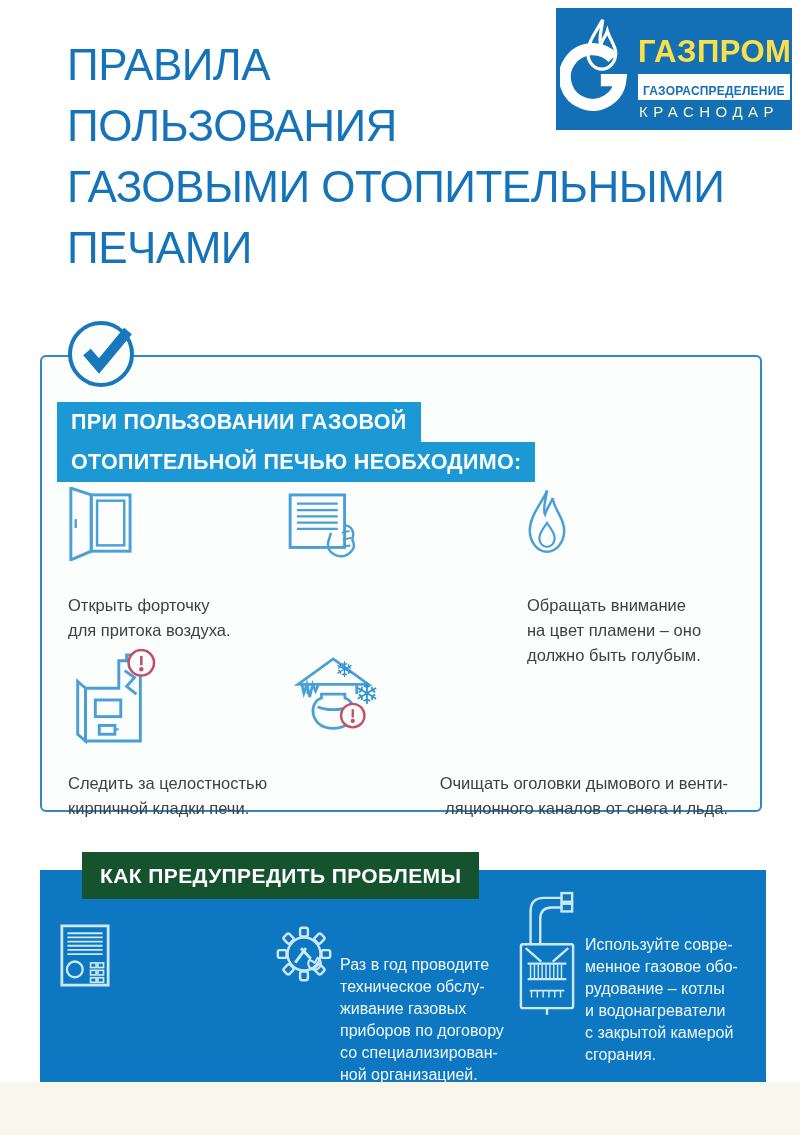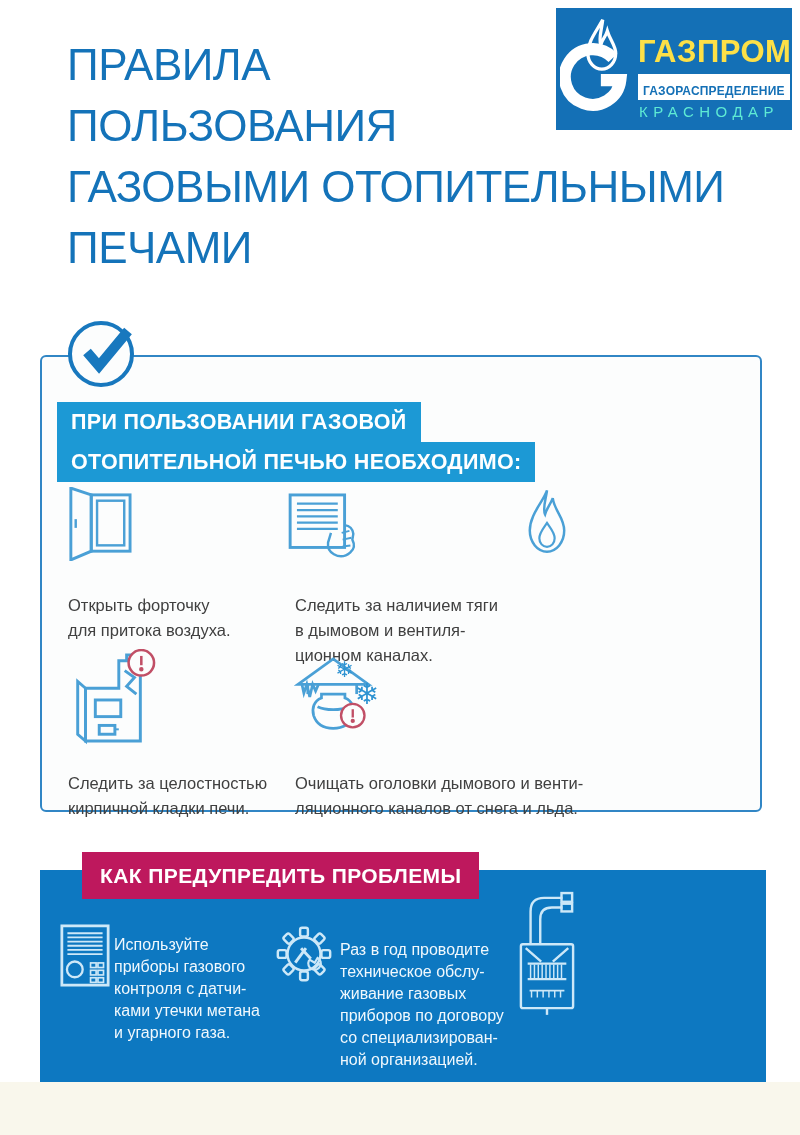--- a/index.html
+++ b/index.html
@@ -26,21 +26,21 @@
     font-size:31px;font-weight:bold;color:#fde047;letter-spacing:0.5px;
   }
   .logo-sub{
     position:absolute;left:82px;top:66px;
     background:#ffffff;color:#1470b6;
     font-size:12px;font-weight:bold;letter-spacing:0.2px;
     padding:10px 5px 2px 5px;
   }
   .logo-city{
     position:absolute;left:83px;top:95px;
-    color:#5eead4;font-size:15px;letter-spacing:5.5px;font-weight:normal;
+    color:#fef9c3;font-size:15px;letter-spacing:5.5px;font-weight:normal;
   }
 
   
   .card{
     position:absolute;left:40px;top:355px;width:718px;height:453px;
     background:#fcfdfd;border:2px solid #3186c5;border-radius:6px;
   }
   .check-badge{position:absolute;left:24px;top:-40px;width:72px;height:72px;}
   .card-heading{position:absolute;left:15px;top:45px;}
   .hl{
@@ -49,39 +49,39 @@
     padding:8px 14px 7px 14px;
   }
   .rule-icon{position:absolute;}
   .rule-caption{
     position:absolute;color:#404040;font-size:16.5px;line-height:25px;
   }
   .ri1{left:24px;top:130px;}  .rc1{left:26px;top:219px;width:210px;}
   .ri2{left:246px;top:136px;} .rc2{left:253px;top:219px;width:235px;}
   .ri3{left:483px;top:131px;} .rc3{left:485px;top:219px;width:235px;}
   .ri4{left:22px;top:292px;}  .rc4{left:26px;top:397px;width:250px;}
-  .ri5{left:252px;top:296px;} .rc5{left:253px;top:397px;width:450px;}
+  .ri5{left:252px;top:296px;} .rc5{left:236px;top:397px;width:450px;text-align:right;}
 
   
   .panel{
     position:absolute;left:40px;top:870px;width:726px;height:212px;
     background:#0d78c1;
   }
   .panel-heading{
     position:absolute;left:42px;top:-18px;
-    display:table;background:#be185d;color:#ffffff;
+    display:table;background:#14532d;color:#ffffff;
     font-size:21px;font-weight:bold;letter-spacing:0.4px;
     padding:12px 18px 11px 18px;
   }
   .p-icon{position:absolute;}
   .p-text{
     position:absolute;color:#f0f8fd;font-size:16px;line-height:22px;
   }
   .pi1{left:20px;top:54px;}  .pt1{left:74px;top:48px;width:170px;}
-  .pi2{left:232px;top:52px;} .pt2{left:300px;top:48px;width:185px;margin-top:21px;}
+  .pi2{left:232px;top:52px;} .pt2{left:300px;top:63px;width:185px;margin-top:21px;}
   .pi3{left:478px;top:20px;} .pt3{left:545px;top:48px;width:175px;}
 
   .bottom-strip{
     position:absolute;left:0;top:1082px;width:800px;height:53px;
     background:#f9f7ec;
   }
   svg{display:block;}
 </style>
 </head>
 <body>
@@ -145,23 +145,23 @@
       <svg width="44" height="68" viewBox="0 0 46 70">
         <g stroke="#4aa0d6" fill="none">
           <path d="M23 2 C19 14 5 27 5 44 C5 56 13 66 23 66 C33 66 41 56 41 44 C41 30 31 24 29 10 C26 18 23 20 21 27 C18 21 22 11 23 2 Z" stroke-width="2.6"></path>
           <path d="M23 36 C19 42 15 46 15 52 C15 57 18.5 61 23 61 C27.5 61 31 57 31 52 C31 46 27 42 23 36 Z" stroke-width="2.3"></path>
         </g>
       </svg>
     </div>
 
     <p class="rule-caption pre rc1">Открыть форточку
 для притока воздуха.</p>
-    <p class="rule-caption pre rc2">Следить за наличием тяги
-в дымовом и вентиля-
-ционном каналах.</p>
+    <p class="rule-caption pre rc3">Обращать внимание
+на цвет пламени – оно
+должно быть голубым.</p>
 
     <div class="rule-icon ri4">
       <svg width="92" height="100" viewBox="0 0 94 102">
         <g stroke="#4aa0d6" fill="none" stroke-width="3">
           <path d="M22 40 L56 40 L56 12 L64 12 L64 6 L78 6 L78 94 L22 94 Z"></path>
           <polygon points="22,40 14,33 14,87 22,94"></polygon>
           <polyline points="62,22 72,29 64,38 74,46"></polyline>
           <rect x="32" y="52" width="26" height="17"></rect>
           <rect x="36" y="78" width="16" height="9"></rect>
           <line x1="52" y1="82" x2="56" y2="82" stroke-width="2"></line>
@@ -214,25 +214,20 @@
             <rect x="33" y="42" width="6" height="5"></rect>
               <rect x="41" y="42" width="6" height="5"></rect>
             <rect x="33" y="50" width="6" height="5"></rect>
               <rect x="41" y="50" width="6" height="5"></rect>
             <rect x="33" y="58" width="6" height="5"></rect>
               <rect x="41" y="58" width="6" height="5"></rect>
           </g>
         </g>
       </svg>
     </div>
-    <p class="p-text pre pt1">Используйте
-приборы газового
-контроля с датчи-
-ками утечки метана
-и угарного газа.</p>
 
     <div class="p-icon pi2">
       <svg width="64" height="64" viewBox="0 0 66 66">
         <g stroke="#cde8f8" fill="none" stroke-width="2.5">
           <circle cx="33" cy="33" r="17"></circle>
           <rect x="29" y="6" width="8" height="9" rx="2"></rect>
           <rect x="29" y="6" width="8" height="9" rx="2" transform="rotate(45 33 33)"></rect>
           <rect x="29" y="6" width="8" height="9" rx="2" transform="rotate(90 33 33)"></rect>
           <rect x="29" y="6" width="8" height="9" rx="2" transform="rotate(135 33 33)"></rect>
           <rect x="29" y="6" width="8" height="9" rx="2" transform="rotate(180 33 33)"></rect>
@@ -263,16 +258,22 @@
           <line x1="12" y1="104" x2="48" y2="104" stroke-width="1.8"></line>
           <path d="M14 104 V111 M20 104 V111 M26 104 V111 M32 104 V111 M38 104 V111 M44 104 V111" stroke-width="1.5"></path>
           <line x1="30" y1="122" x2="30" y2="129"></line>
           <path d="M13 56 V22 Q13 8 27 8 L46 8"></path>
           <path d="M23 56 V30 Q23 18 35 18 L46 18"></path>
           <rect x="45" y="3" width="11" height="9"></rect>
           <rect x="45" y="14" width="11" height="8"></rect>
         </g>
       </svg>
     </div>
+    <p class="p-text pre pt3">Используйте совре-
+менное газовое обо-
+рудование – котлы
+и водонагреватели
+с закрытой камерой
+сгорания.</p>
   </section>
 
   <div class="bottom-strip"></div>
 </div>
 
 </body></html>

